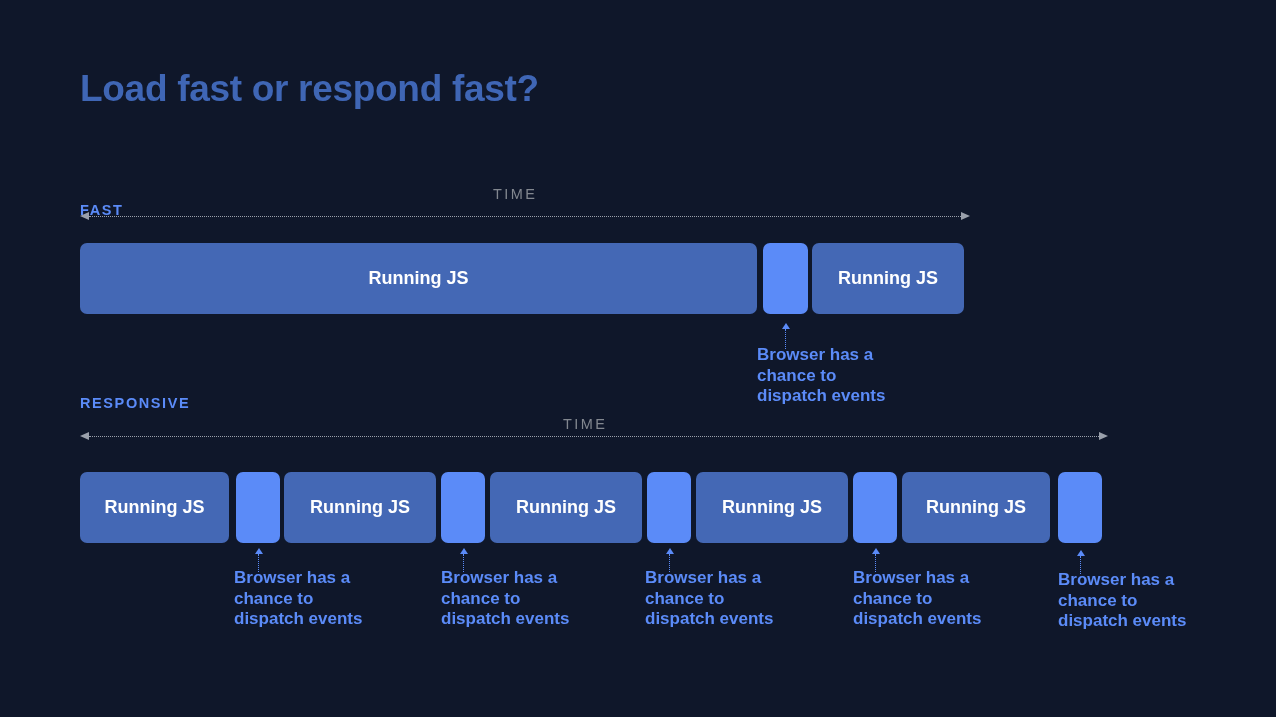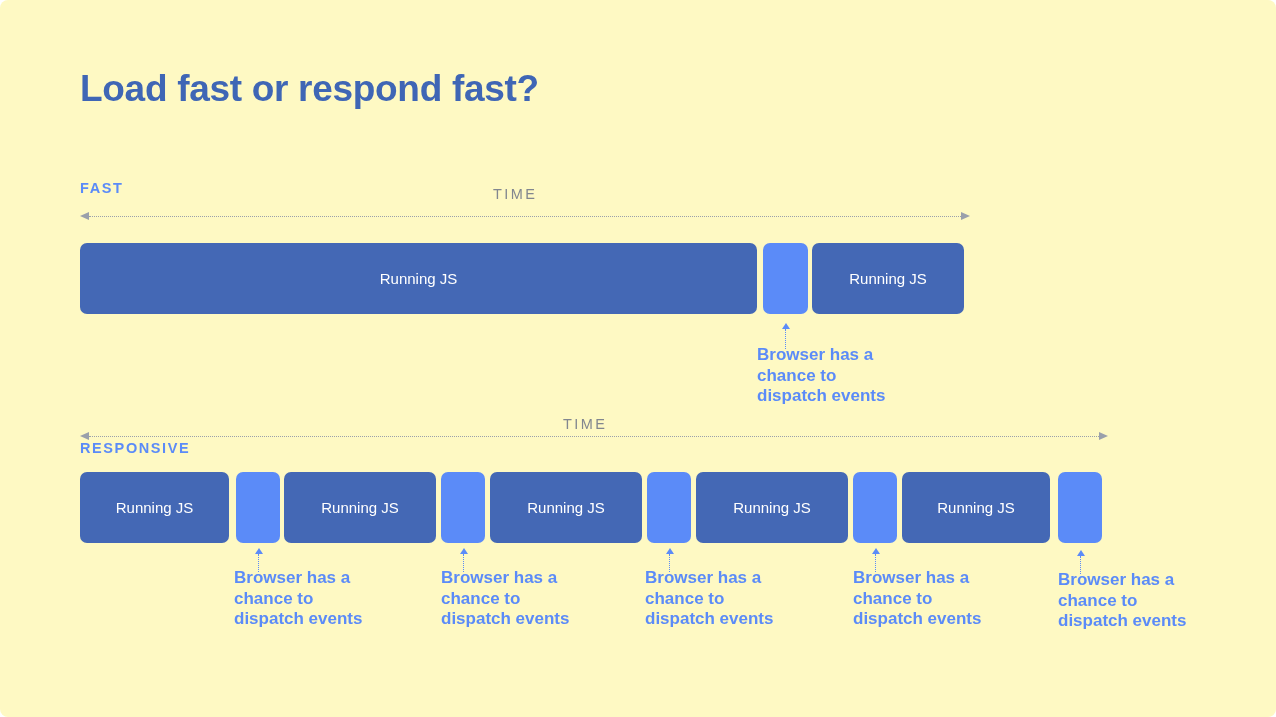--- a/index.html
+++ b/index.html
@@ -10,22 +10,21 @@
   body {
     width: 1276px;
     height: 717px;
     position: relative;
     font-family: "Liberation Sans", sans-serif;
     overflow: hidden;
   }
   .slide {
     position: absolute;
     inset: 0;
-    background: #fef9c3;
-    border-radius: 8px;
+    background: #0f172a;
   }
 
   
   .slide-title {
     position: absolute;
     left: 80px;
     top: 68px;
     font-size: 37px;
     font-weight: bold;
     color: #3f66b5;
@@ -91,22 +90,22 @@
     position: absolute;
     border-radius: 7px;
     display: flex;
     align-items: center;
     justify-content: center;
     box-sizing: border-box;
   }
   .block.js {
     background: #4468b5;
     color: #ffffff;
-    font-size: 15px;
-    font-weight: normal;
+    font-size: 18px;
+    font-weight: bold;
   }
   .block.idle {
     background: #5b8bf8;
   }
 
   
   .callout { position: absolute; }
   .callout .stem {
     position: absolute;
     left: 0;
@@ -135,21 +134,21 @@
 </style>
 </head>
 <body>
 
 <div class="slide">
 
   <div class="slide-title">Load fast or respond fast?</div>
 
   <div class="section">
 
-    <div class="row-label fast" style="left:80px; top:180px;">FAST</div>
+    <div class="row-label fast" style="left:80px; top:202px;">FAST</div>
 
     <div class="time-label" style="left:493px; top:186px;">TIME</div>
 
     <div class="axis" style="left:80px; top:212px; width:890px;">
       <div class="arrow-left"></div>
       <div class="axis-line"></div>
       <div class="arrow-right"></div>
     </div>
 
     <div class="block js" style="left:80px; top:243px; width:677px; height:71px;">
@@ -168,21 +167,21 @@
       <div class="head"></div>
       <div class="stem" style="height:20px;"></div>
       <div class="note" style="left:-28px; top:22px; width:175px;">Browser has a
 chance to
 dispatch events</div>
     </div>
   </div>
 
   <div class="section">
 
-    <div class="row-label responsive" style="left:80px; top:440px;">RESPONSIVE</div>
+    <div class="row-label responsive" style="left:80px; top:395px;">RESPONSIVE</div>
 
     <div class="time-label" style="left:563px; top:416px;">TIME</div>
 
     <div class="axis" style="left:80px; top:432px; width:1028px;">
       <div class="arrow-left"></div>
       <div class="axis-line"></div>
       <div class="arrow-right"></div>
     </div>
 
     <div class="block js" style="left:80px;  top:472px; width:149px; height:71px;">

